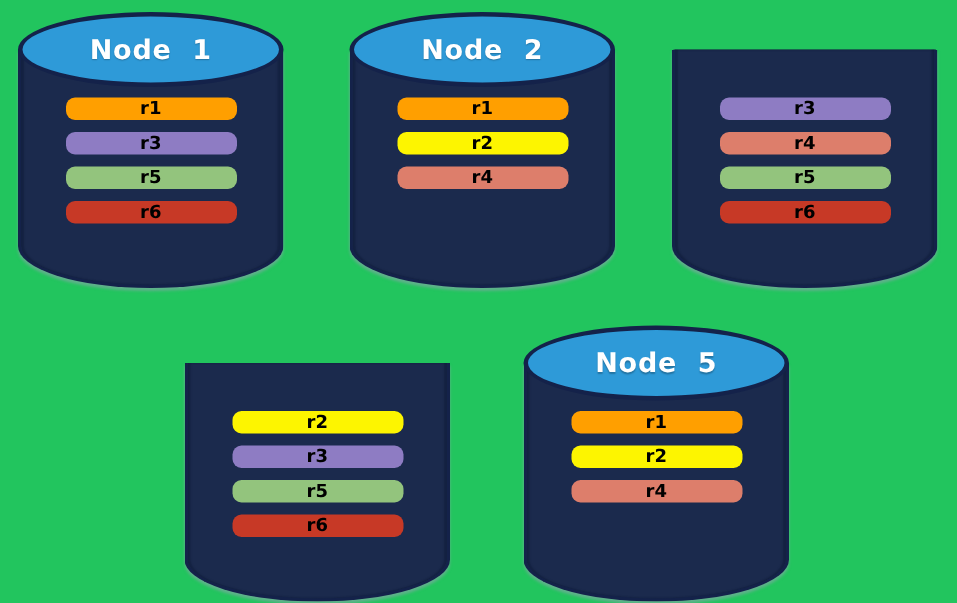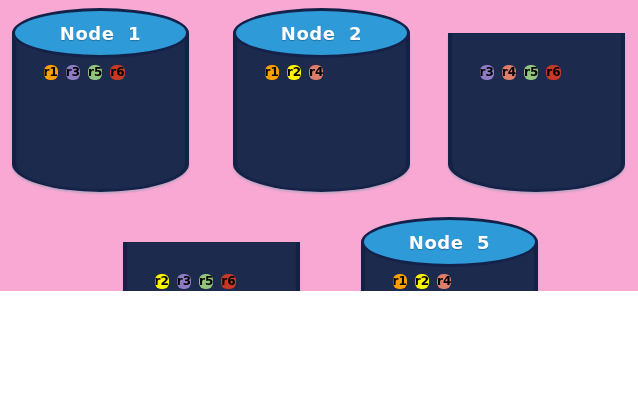--- a/index.html
+++ b/index.html
@@ -51,39 +51,39 @@
     text-shadow: 0 1px 1px rgba(0,0,0,0.25);
     white-space: nowrap;
   }
   .bars {
     position: absolute;
     top: 57px;
     left: 50%;
     transform: translateX(-50%);
     width: 114px;
     display: flex;
-    flex-direction: row;
+    flex-direction: column;
     gap: 8px;
   }
   .bar {
     height: 15px;
     border-radius: 6px;
     display: flex;
     align-items: center;
     justify-content: center;
     font-size: 12px;
     font-weight: bold;
     line-height: 15px;
     color: var(--bar-text-color);
   }
 </style>
 </head>
 <body>
 
-<div id="canvas" style="width: 638px; height: 291px; background: #f9a8d4;">
+<div id="canvas" style="width: 638px; height: 402px; background: #22c55e;">
 
 <div class="cylinder" style="left: 12px; top: 8px;">
       <div class="cyl-body"></div>
       <div class="cyl-top">
         <span class="node-label">Node 1</span>
       </div>
       <div class="bars">
         <div class="bar" style="background: rgb(255, 159, 0);">r1</div>
         <div class="bar" style="background: rgb(142, 124, 195);">r3</div>
         <div class="bar" style="background: rgb(147, 196, 125);">r5</div>
@@ -112,21 +112,21 @@
     </div>
     <div class="cylinder" style="left: 123px; top: 217px;">
       <div class="cyl-body"></div>
       <div class="bars">
         <div class="bar" style="background: rgb(253, 245, 0);">r2</div>
         <div class="bar" style="background: rgb(142, 124, 195);">r3</div>
         <div class="bar" style="background: rgb(147, 196, 125);">r5</div>
         <div class="bar" style="background: rgb(199, 57, 38);">r6</div>
       </div>
     </div>
-    <div class="cylinder" style="left: 349px; top: 217px; margin-left: 12px;">
+    <div class="cylinder" style="left: 349px; top: 217px;">
       <div class="cyl-body"></div>
       <div class="cyl-top">
         <span class="node-label">Node 5</span>
       </div>
       <div class="bars">
         <div class="bar" style="background: rgb(255, 159, 0);">r1</div>
         <div class="bar" style="background: rgb(253, 245, 0);">r2</div>
         <div class="bar" style="background: rgb(221, 126, 107);">r4</div>
       </div>
     </div>

